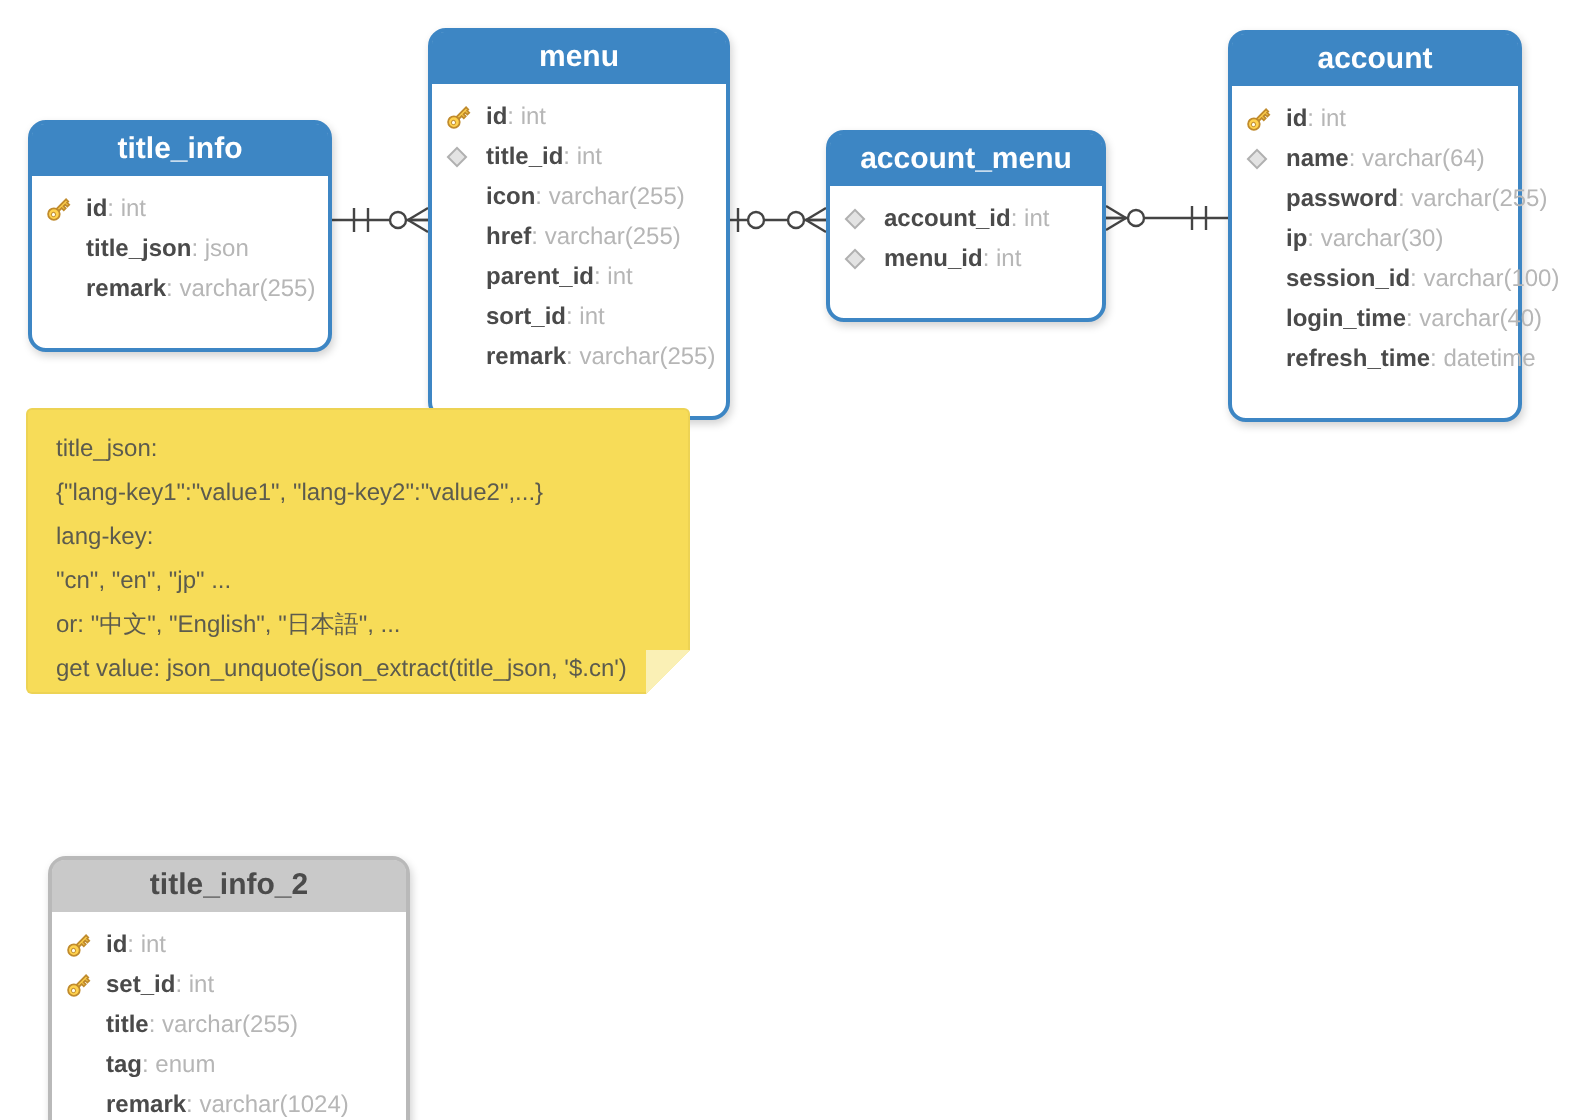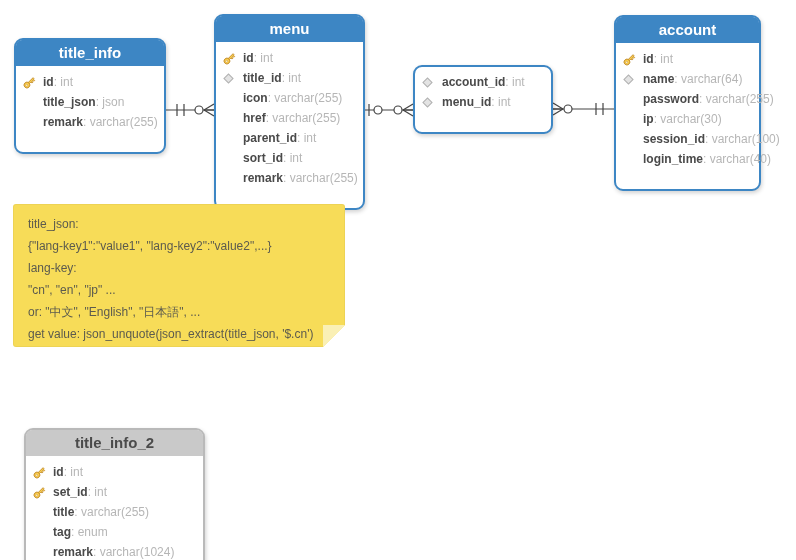--- a/index.html
+++ b/index.html
@@ -64,21 +64,21 @@
         <line x1="553" y1="109" x2="614" y2="109" stroke="#444444" stroke-width="1.2"></line>
         <line x1="563" y1="109" x2="553" y2="103" stroke="#444444" stroke-width="1.2"></line>
         <line x1="563" y1="109" x2="553" y2="109" stroke="#444444" stroke-width="1.2"></line>
         <line x1="563" y1="109" x2="553" y2="115" stroke="#444444" stroke-width="1.2"></line>
         <circle cx="568" cy="109" r="4" fill="#fff" stroke="#444444" stroke-width="1.2"></circle>
         <line x1="603" y1="103" x2="603" y2="115" stroke="#444444" stroke-width="1.2"></line>
         <line x1="596" y1="103" x2="596" y2="115" stroke="#444444" stroke-width="1.2"></line>
       </g>
     </svg>
   <div id="table-layer">
-      <div class="table-card variant-blue" style="left: 14px; top: 38px; width: 152px;">
+      <div class="table-card variant-blue" style="left: 14px; top: 60px; width: 152px;">
     <div class="table-header">title_info</div>
     <div class="table-body">
           <div class="field-row">
     <span class="field-icon">
               <svg width="15" height="15" viewBox="0 0 15 15">
                 <g transform="rotate(-45 7.5 7.5)">
                   <path d="M6.2 6.6 H13.4 V8.1 H12.6 V9.6 H11.3 V8.1 H10.1 V9.6 H8.8 V8.1 H6.2 Z" fill="#ffd24d" stroke="#c08b2d" stroke-width="0.9"></path>
                   <circle cx="3.9" cy="7.5" r="2.9" fill="#ffd24d" stroke="#c08b2d" stroke-width="0.9"></circle>
                   <circle cx="3.6" cy="7.5" r="1.05" fill="#fffdf0" stroke="#c08b2d" stroke-width="0.5"></circle>
                 </g>
@@ -145,20 +145,21 @@
     <span class="field-type">: int</span>
   </div>
           <div class="field-row">
     <span class="field-icon"></span>
     <span class="field-name">remark</span>
     <span class="field-type">: varchar(255)</span>
   </div>
         </div>
   </div>
       <div class="table-card variant-blue" style="left: 413px; top: 65px; width: 140px;">
+    <div class="table-header">account_menu</div>
     <div class="table-body">
           <div class="field-row">
     <span class="field-icon">
               <svg width="13" height="13" viewBox="0 0 13 13">
                 <rect x="3.3" y="3.3" width="6.4" height="6.4" transform="rotate(45 6.5 6.5)" fill="#e3e3e3" stroke="#b0b0b0" stroke-width="1"></rect>
               </svg>
             </span>
     <span class="field-name">account_id</span>
     <span class="field-type">: int</span>
   </div>
@@ -210,20 +211,25 @@
   </div>
           <div class="field-row">
     <span class="field-icon"></span>
     <span class="field-name">session_id</span>
     <span class="field-type">: varchar(100)</span>
   </div>
           <div class="field-row">
     <span class="field-icon"></span>
     <span class="field-name">login_time</span>
     <span class="field-type">: varchar(40)</span>
+  </div>
+          <div class="field-row">
+    <span class="field-icon"></span>
+    <span class="field-name">refresh_time</span>
+    <span class="field-type">: datetime</span>
   </div>
         </div>
   </div>
       <div class="table-card variant-gray" style="left: 24px; top: 428px; width: 181px;">
     <div class="table-header">title_info_2</div>
     <div class="table-body">
           <div class="field-row">
     <span class="field-icon">
               <svg width="15" height="15" viewBox="0 0 15 15">
                 <g transform="rotate(-45 7.5 7.5)">

